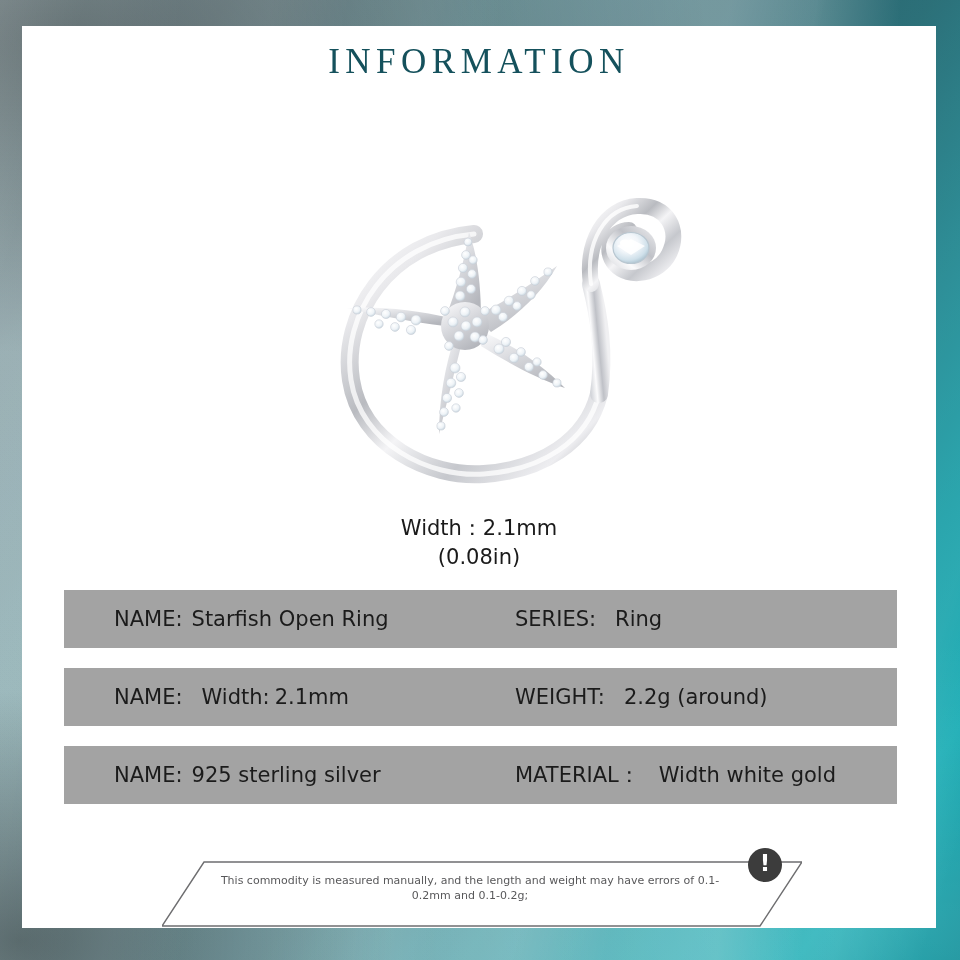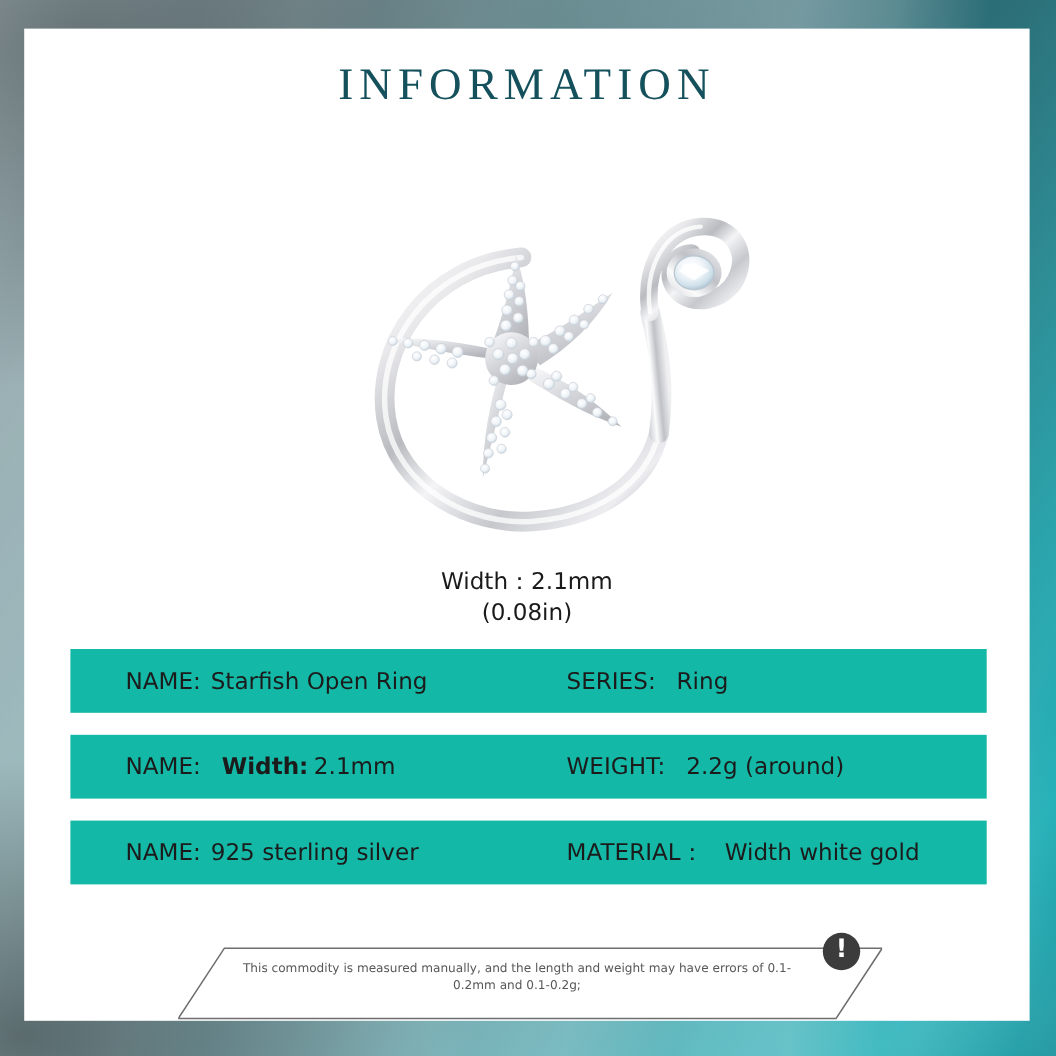--- a/index.html
+++ b/index.html
@@ -50,25 +50,25 @@
     top: 26px;
     width: 914px;
     height: 902px;
     background: #ffffff;
   }
 
   
   .page-title {
     position: absolute;
     left: 0;
-    top: 30px;
+    top: 18px;
     width: 100%;
     text-align: center;
     font-family: "Liberation Serif", "DejaVu Serif", serif;
-    font-size: 41px;
+    font-size: 35px;
     letter-spacing: 5.5px;
     color: #15515c;
     line-height: 1;
     white-space: nowrap;
   }
 
   
   .photo {
     position: absolute;
     left: 0;
@@ -95,36 +95,36 @@
   .spec-table {
     position: absolute;
     left: 42px;
     top: 564px;
     width: 833px;
   }
   .spec-row {
     display: flex;
     height: 58px;
     margin-bottom: 20px;
-    background: #14b8a6;
+    background: #a3a3a3;
   }
   .spec-cell {
     display: flex;
     align-items: center;
     height: 100%;
     font-size: 21px;
     color: #1b1b1b;
     white-space: nowrap;
   }
   .spec-cell.left  { width: 434px; padding-left: 50px; box-sizing: border-box; }
   .spec-cell.right { flex: 1; padding-left: 17px; box-sizing: border-box; }
   .spec-key   { margin-right: 9px; }
   .spec-key.wide-gap { margin-right: 19px; }
   .spec-val   { }
-  .spec-val-strong { font-weight: bold; }
+  .spec-val-strong { font-weight: normal; }
 
   
   .note {
     position: absolute;
     left: 140px;
     top: 820px;
     width: 640px;
     height: 84px;
   }
   .note-shape {

